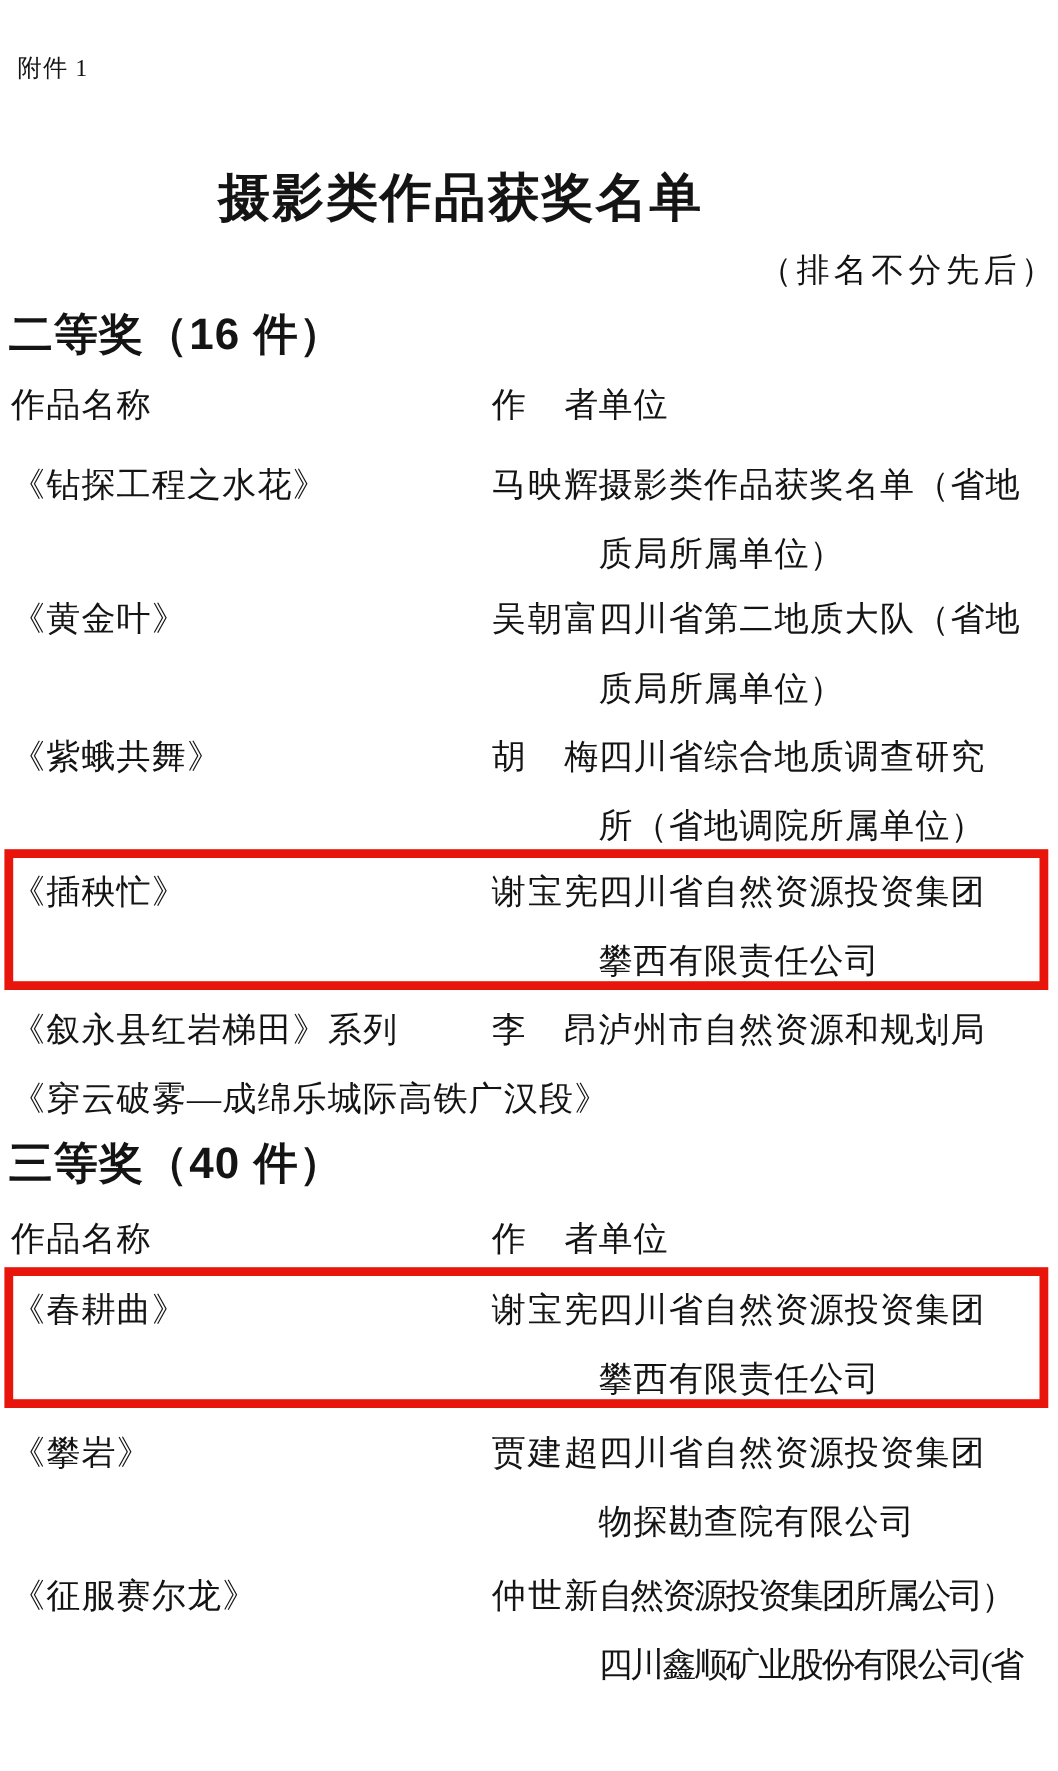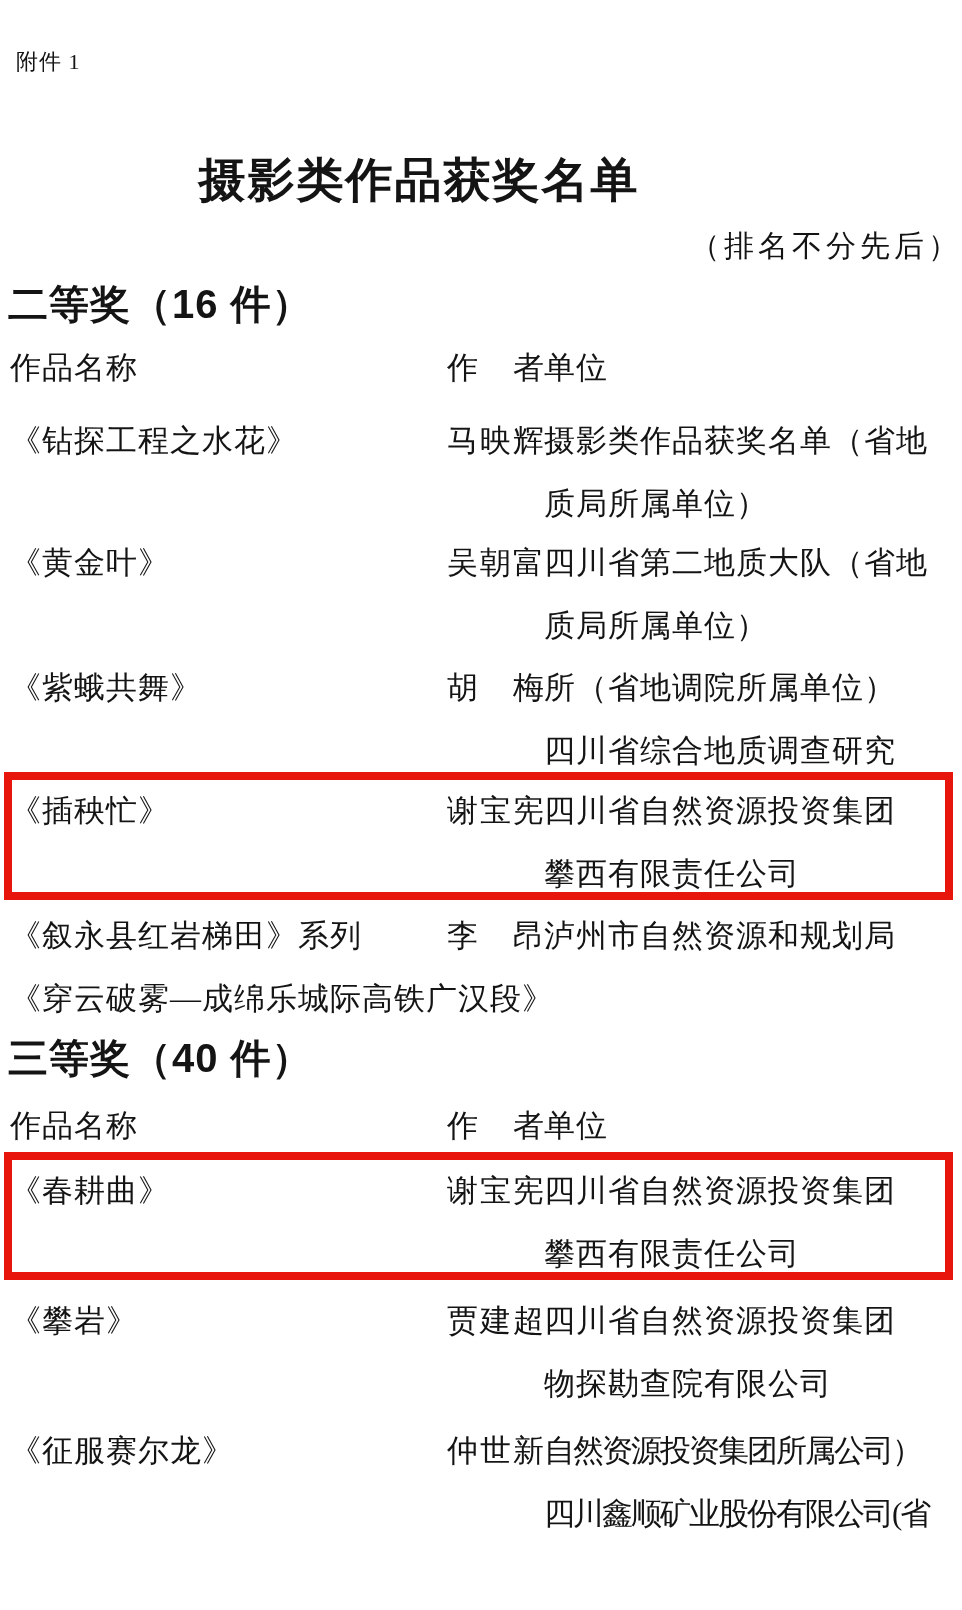--- a/index.html
+++ b/index.html
@@ -109,22 +109,22 @@
     <span class="c3">
       <span class="uline">四川省第二地质大队（省地</span>
       <span class="uline">质局所属单位）</span>
     </span>
   </div>
 
   <div class="trow" style="top:656px">
     <span class="c1">《紫蛾共舞》</span>
     <span class="c2">胡　梅</span>
     <span class="c3">
+      <span class="uline">四川省综合地质调查研究</span>
       <span class="uline">所（省地调院所属单位）</span>
-      <span class="uline">四川省综合地质调查研究</span>
     </span>
   </div>
 
   <div class="trow" style="top:779px">
     <span class="c1">《插秧忙》</span>
     <span class="c2">谢宝宪</span>
     <span class="c3">
       <span class="uline">四川省自然资源投资集团</span>
       <span class="uline">攀西有限责任公司</span>
     </span>

